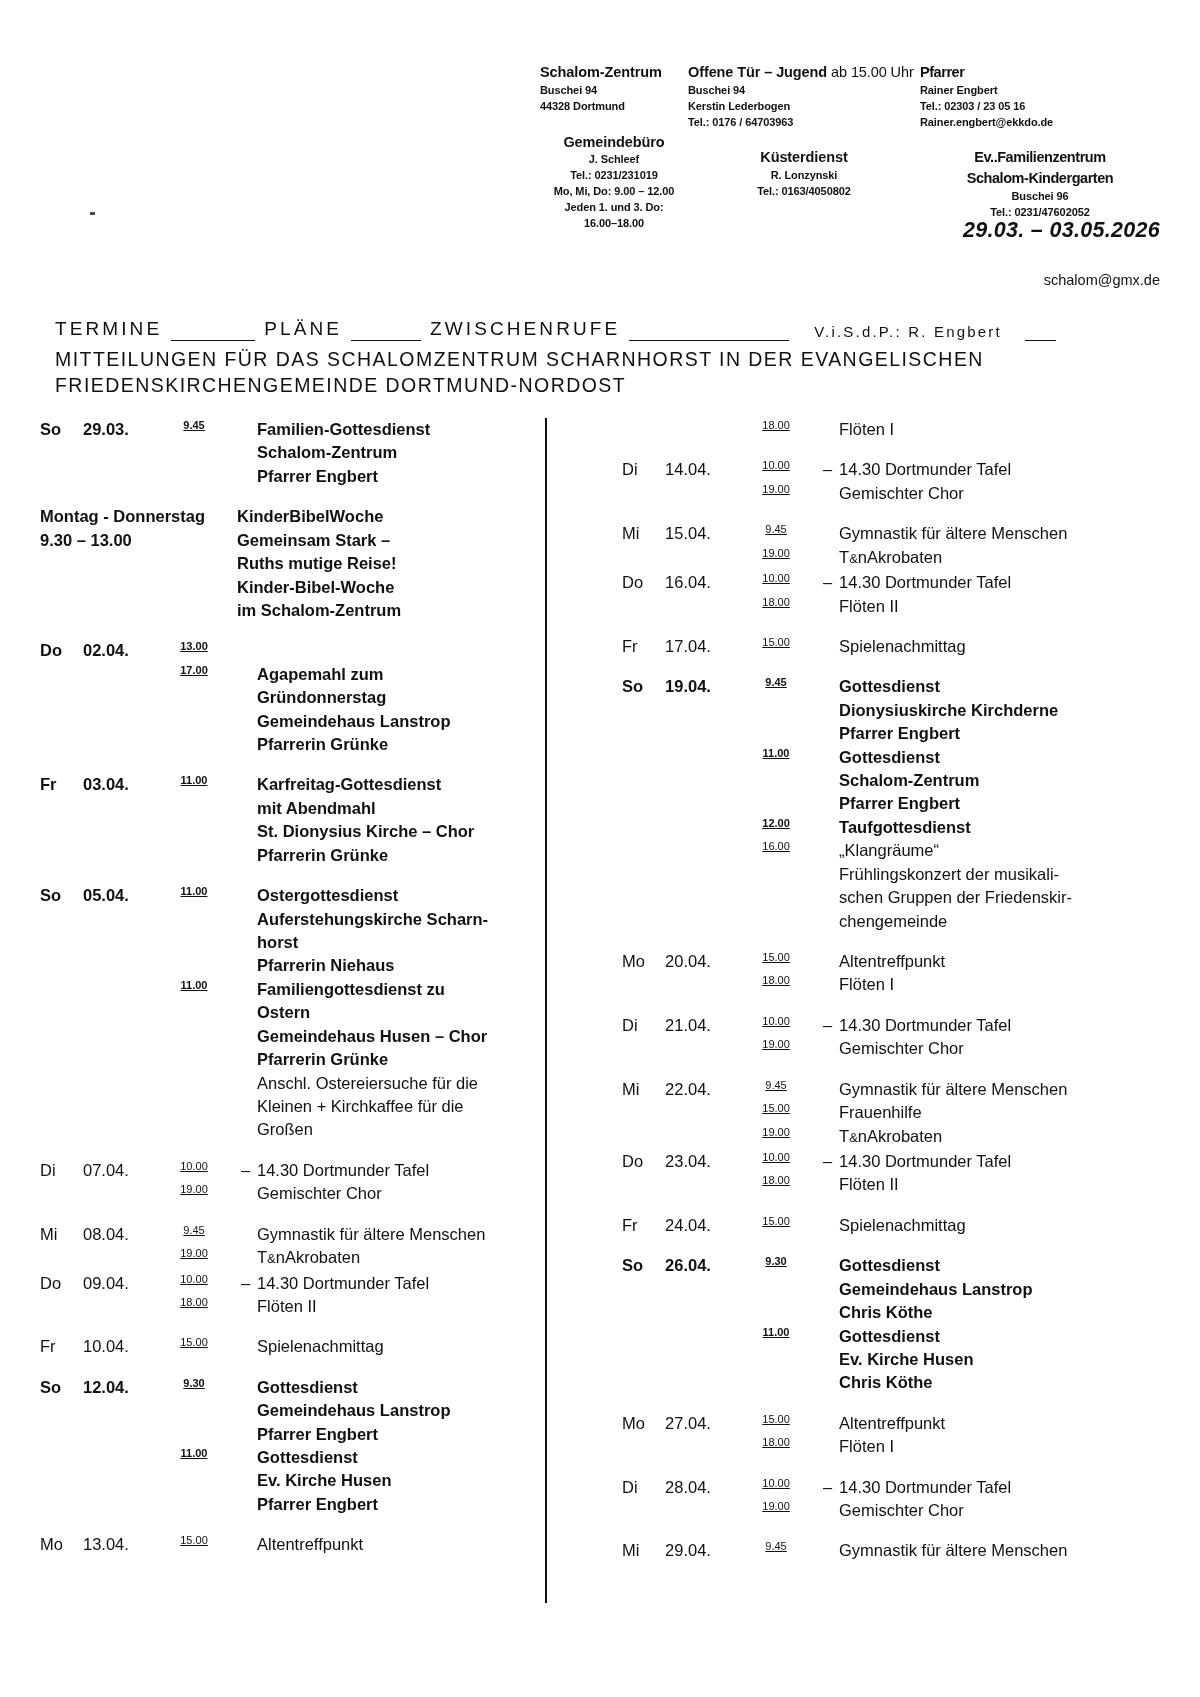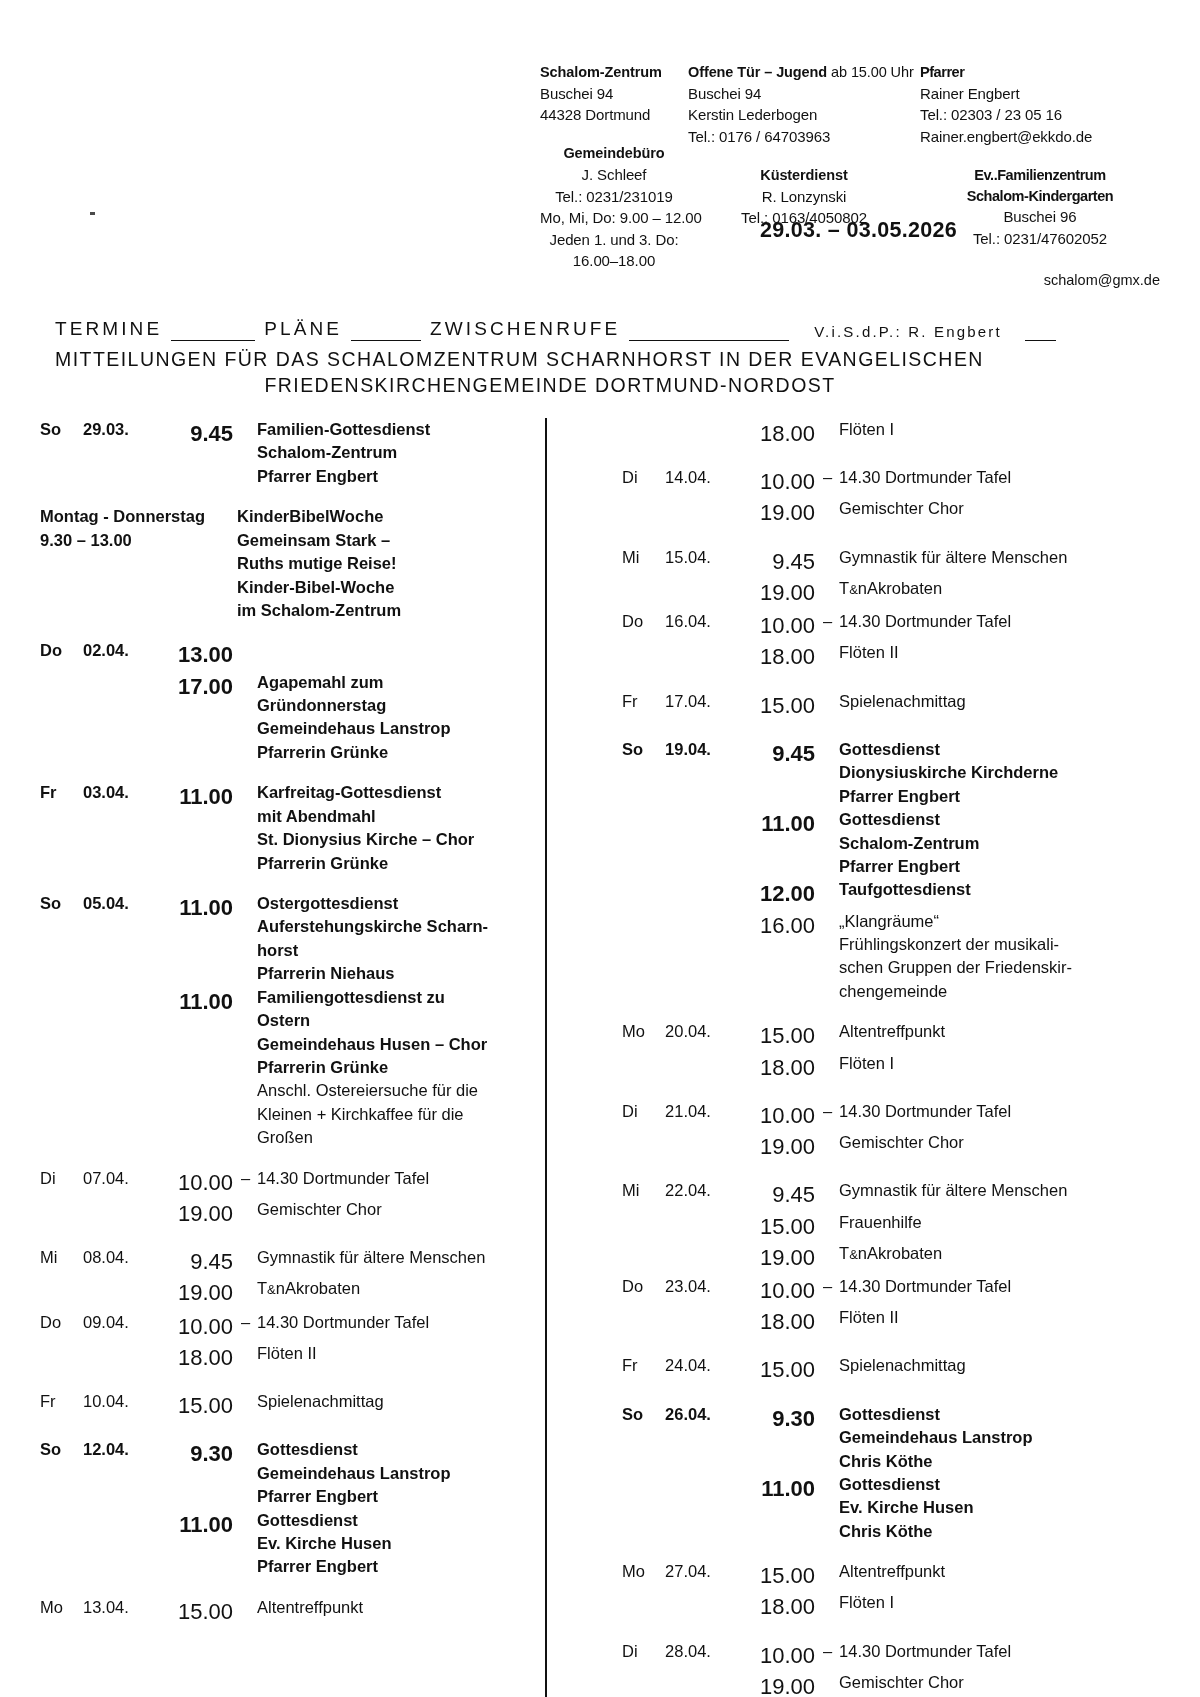--- a/index.html
+++ b/index.html
@@ -57,36 +57,38 @@
   .cg-title {
     font-size: 14.5px;
     font-weight: bold;
     line-height: 1.44;
     letter-spacing: -0.1px;
   }
   .cg-title .thin {
     font-weight: normal;
   }
   .cg-line {
-    font-size: 15px;
-    font-weight: normal;
+    font-size: 11px;
+    font-weight: bold;
     line-height: 1.44;
     letter-spacing: -0.1px;
     white-space: nowrap;
   }
   .cg-title.tight { letter-spacing: -0.45px; }
 
   .daterange {
     position: absolute;
     left: 760px;
     top: 218px;
     width: 400px;
+    text-align: right;
     font-size: 21.5px;
     font-weight: bold;
     letter-spacing: 0.3px;
+    font-style: italic;
   }
 
   .email-line {
     position: absolute;
     left: 700px;
     top: 270px;
     width: 460px;
     text-align: right;
     font-size: 14.5px;
     line-height: 1.48;
@@ -128,21 +130,21 @@
 
   .tb-row2 {
     margin-top: 7px;
     font-size: 19.5px;
     letter-spacing: 1.45px;
     line-height: 1.33;
     text-align: left;
   }
   .tb-row2 .l2 {
     display: block;
-    text-align: center;
+    text-align: left;
     padding-right: 20px;
   }
 
   
   .columns {
     position: absolute;
     left: 40px;
     top: 418px;
     width: 1100px;
     display: flex;
@@ -175,24 +177,25 @@
   }
   .c-date {
     width: 72px;
     flex: 0 0 72px;
     font-size: 16.5px;
     line-height: 1.42;
   }
   .c-time {
     width: 78px;
     flex: 0 0 78px;
-    text-align: right;
-    font-size: 22px;
+    text-align: center;
+    font-size: 11px;
     line-height: 1.42;
     padding-right: 6px;
+    text-decoration: underline;
   }
   .c-dash {
     width: 16px;
     flex: 0 0 16px;
     font-size: 16.5px;
     line-height: 1.42;
     text-align: left;
     padding-left: 2px;
   }
   .c-desc {

